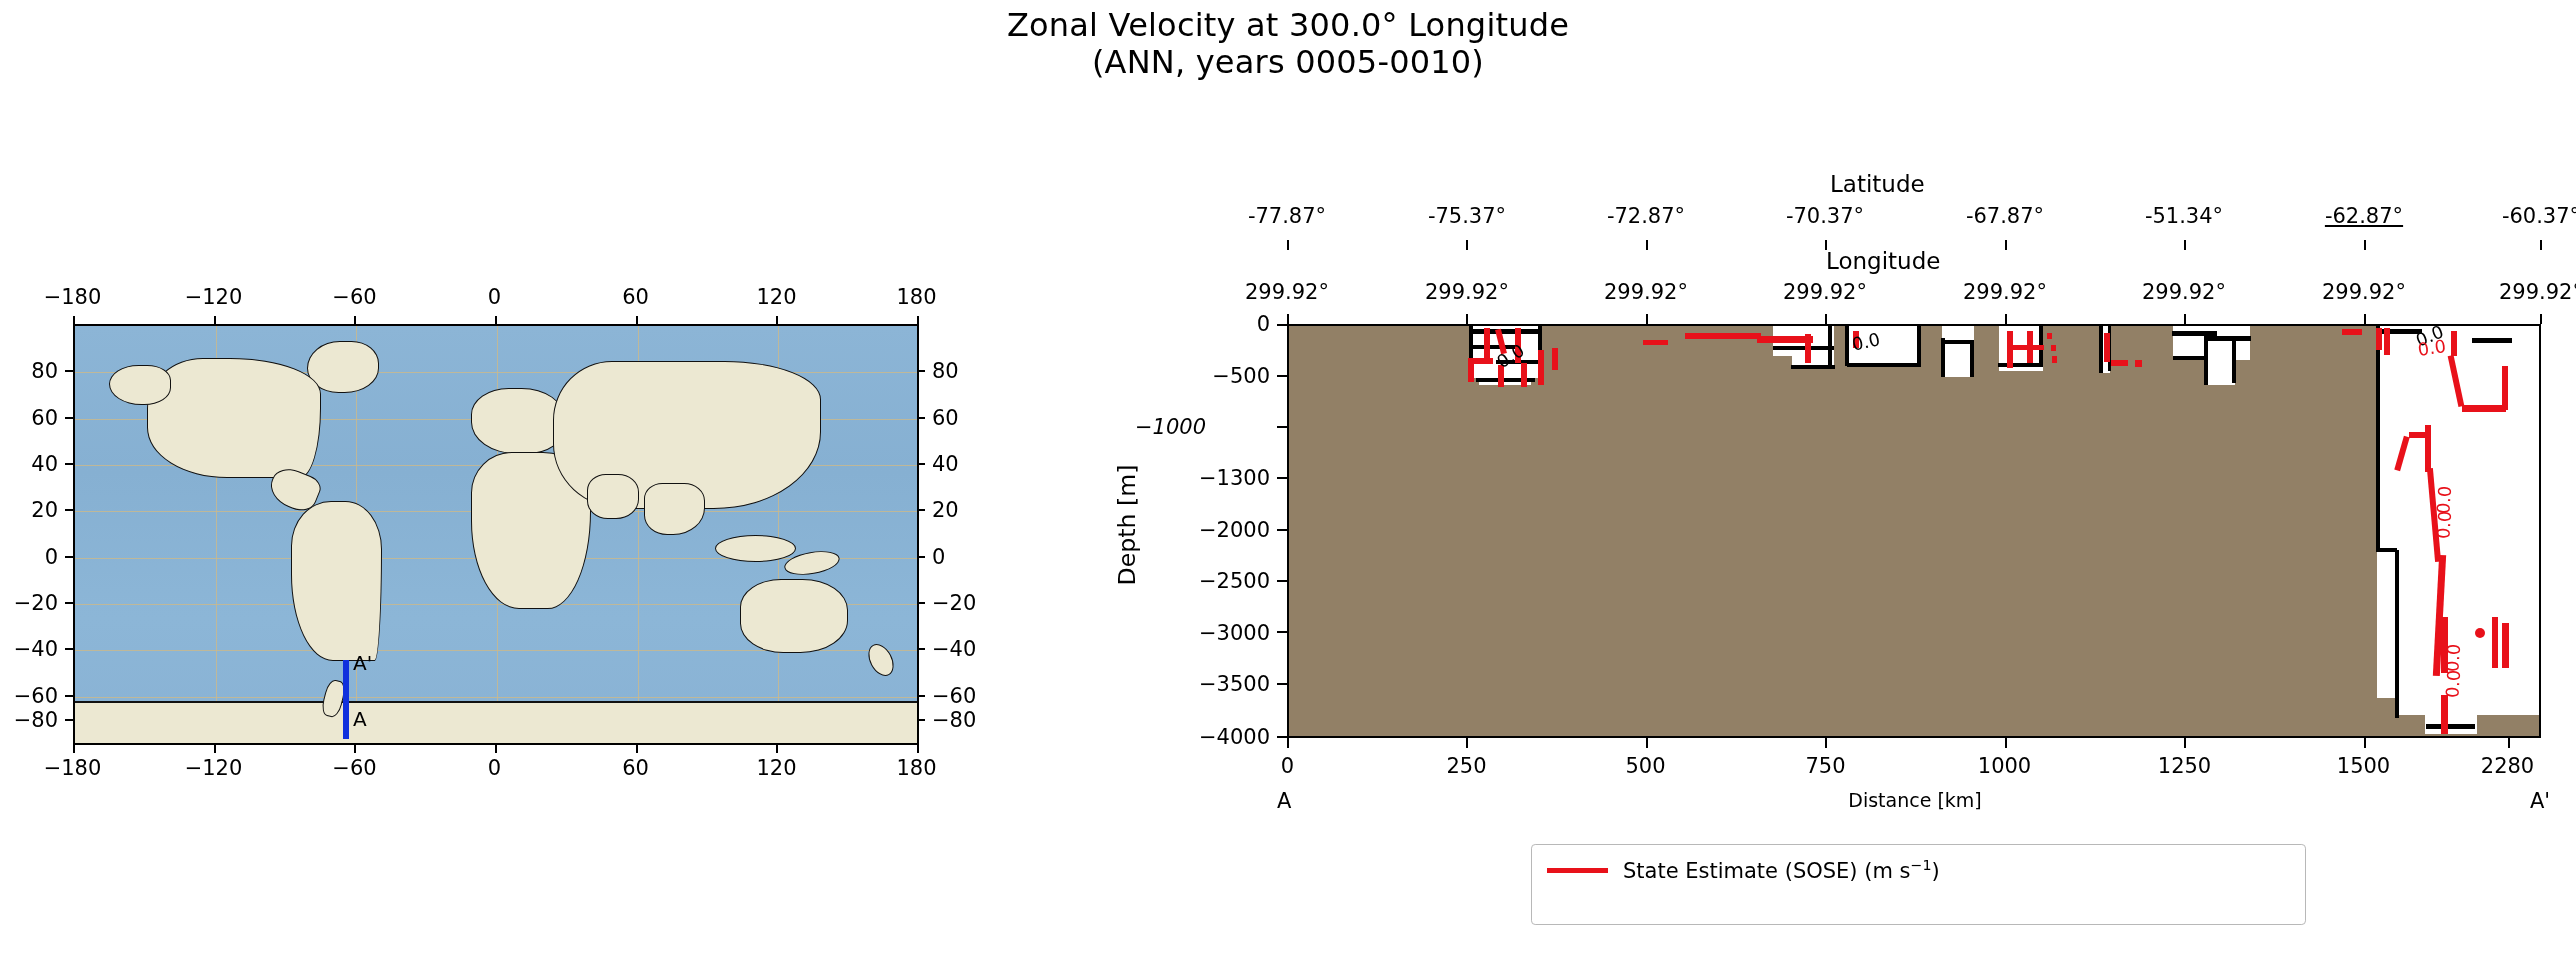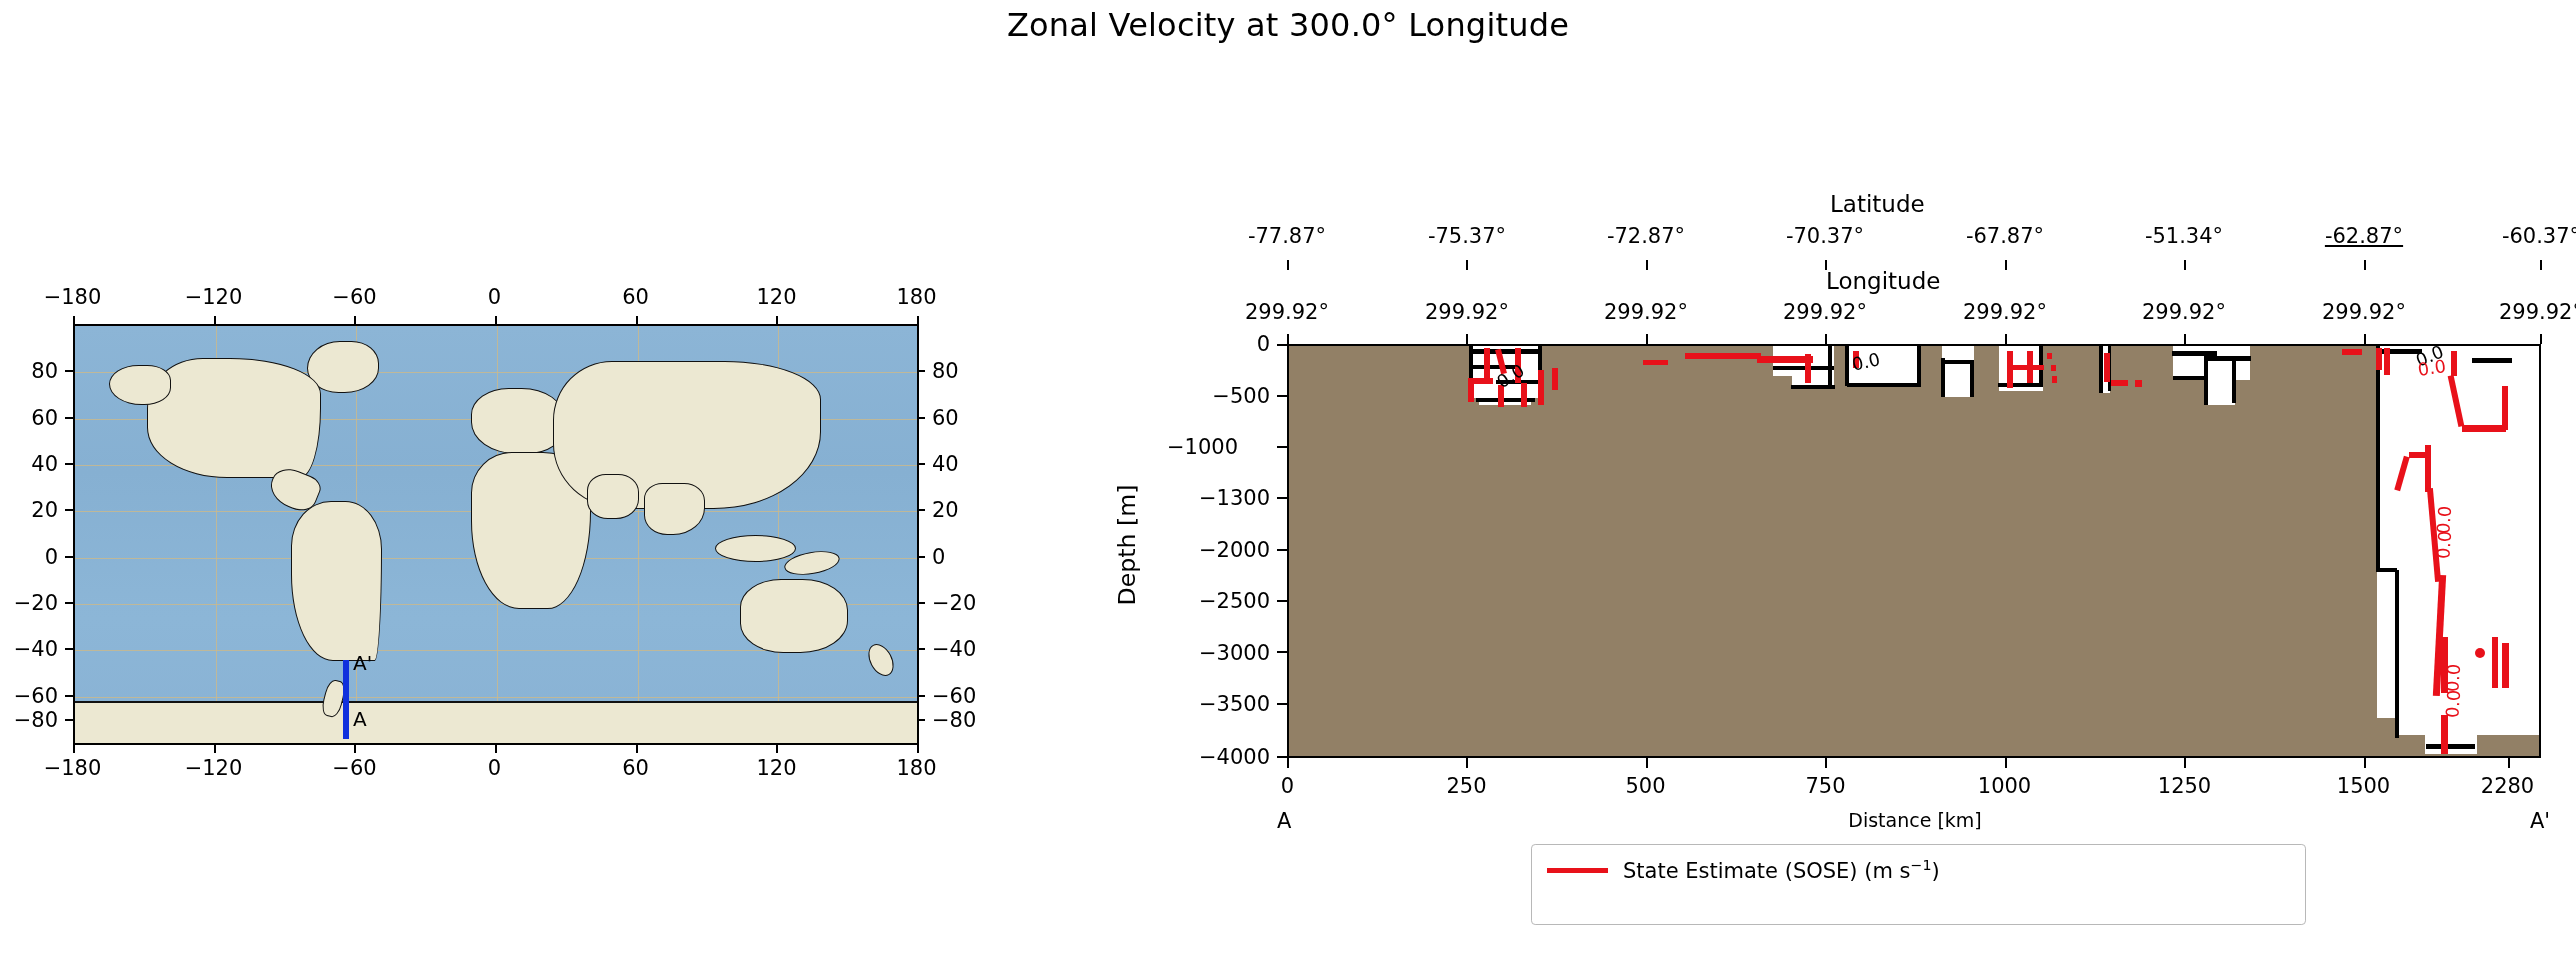--- a/index.html
+++ b/index.html
@@ -34,21 +34,21 @@
   #map-polar-s{
      position:absolute;left:-1.7px;bottom:-1.7px;width:851px;height:44px;
      background:#ece8d2;border-top:2.5px solid #111;box-sizing:border-box;}
   #transect-line{position:absolute;width:5.9px;background:#1030dd;}
   .transect-tag{position:absolute;font-size:20px;color:#000;}
 
   .ax-lab{position:absolute;font-size:21px;color:#000;}
   .tickmark{position:absolute;background:#000;}
 
   
-  #sec-panel{position:absolute;left:1287px;top:344px;width:1254px;height:414px;}
+  #sec-panel{position:absolute;left:1287px;top:324px;width:1254px;height:414px;}
   #sec-frame{
     position:absolute;left:0;top:0;width:100%;height:100%;
     border:2.1px solid #000;box-sizing:border-box;
     background:#928066;overflow:hidden;
   }
   .ocean-window{position:absolute;background:#ffffff;}
   .kline{position:absolute;background:#000;}
   .rline{position:absolute;background:#e8111a;}
   .clabel{position:absolute;font-size:17.7px;line-height:1;}
   .clabel.k{color:#000;}
@@ -67,20 +67,21 @@
   .leg-text{font-size:21px;white-space:nowrap;}
   sup{font-size:.68em;vertical-align:super;}
 </style>
 </head>
 <body>
 
 <div class="fig">
 
   <div id="title-block">
     <div id="title-line1">Zonal Velocity at 300.0° Longitude</div>
+    <div id="title-line2">(ANN, years 0005-0010)</div>
   </div>
 
   <div id="map-panel">
 
     <div id="map-frame">
       <div id="map-ocean"></div>
 
       <div class="map-grid-h" style="top:46px"></div>
       <div class="map-grid-h" style="top:93px"></div>
       <div class="map-grid-h" style="top:139px"></div>
@@ -343,21 +344,21 @@
     <div class="tickmark" style="left:-10px;top:102px;width:10px;height:1.7px;"></div>
     <div class="tickmark" style="left:-10px;top:153px;width:10px;height:1.7px;"></div>
     <div class="tickmark" style="left:-10px;top:205px;width:10px;height:1.7px;"></div>
     <div class="tickmark" style="left:-10px;top:256px;width:10px;height:1.7px;"></div>
     <div class="tickmark" style="left:-10px;top:307px;width:10px;height:1.7px;"></div>
     <div class="tickmark" style="left:-10px;top:359px;width:10px;height:1.7px;"></div>
     <div class="tickmark" style="left:-10px;top:412px;width:10px;height:1.7px;"></div>
 
     <span class="ax-lab" style="left:-152px;top:-11.8px;width:135px;text-align:right;">0</span>
     <span class="ax-lab" style="left:-152px;top:40px;width:135px;text-align:right;">−500</span>
-    <span class="ax-lab" style="left:-152px;top:91px;width:135px;text-align:center;">−1000</span>
+    <span class="ax-lab" style="left:-152px;top:91px;width:135px;text-align:left;font-style:italic;">−1000</span>
     <span class="ax-lab" style="left:-152px;top:142px;width:135px;text-align:right;">−1300</span>
     <span class="ax-lab" style="left:-152px;top:194px;width:135px;text-align:right;">−2000</span>
     <span class="ax-lab" style="left:-152px;top:245px;width:135px;text-align:right;">−2500</span>
     <span class="ax-lab" style="left:-152px;top:297px;width:135px;text-align:right;">−3000</span>
     <span class="ax-lab" style="left:-152px;top:348px;width:135px;text-align:right;">−3500</span>
     <span class="ax-lab" style="left:-152px;top:401px;width:135px;text-align:right;">−4000</span>
 
     <span class="ax-lab" style="left:-278px;top:187px;width:236px;text-align:center;font-size:23.6px;transform:rotate(-90deg);">Depth [m]</span>
 
     <div class="tickmark" style="left:0px;top:414px;width:1.7px;height:10px;"></div>

